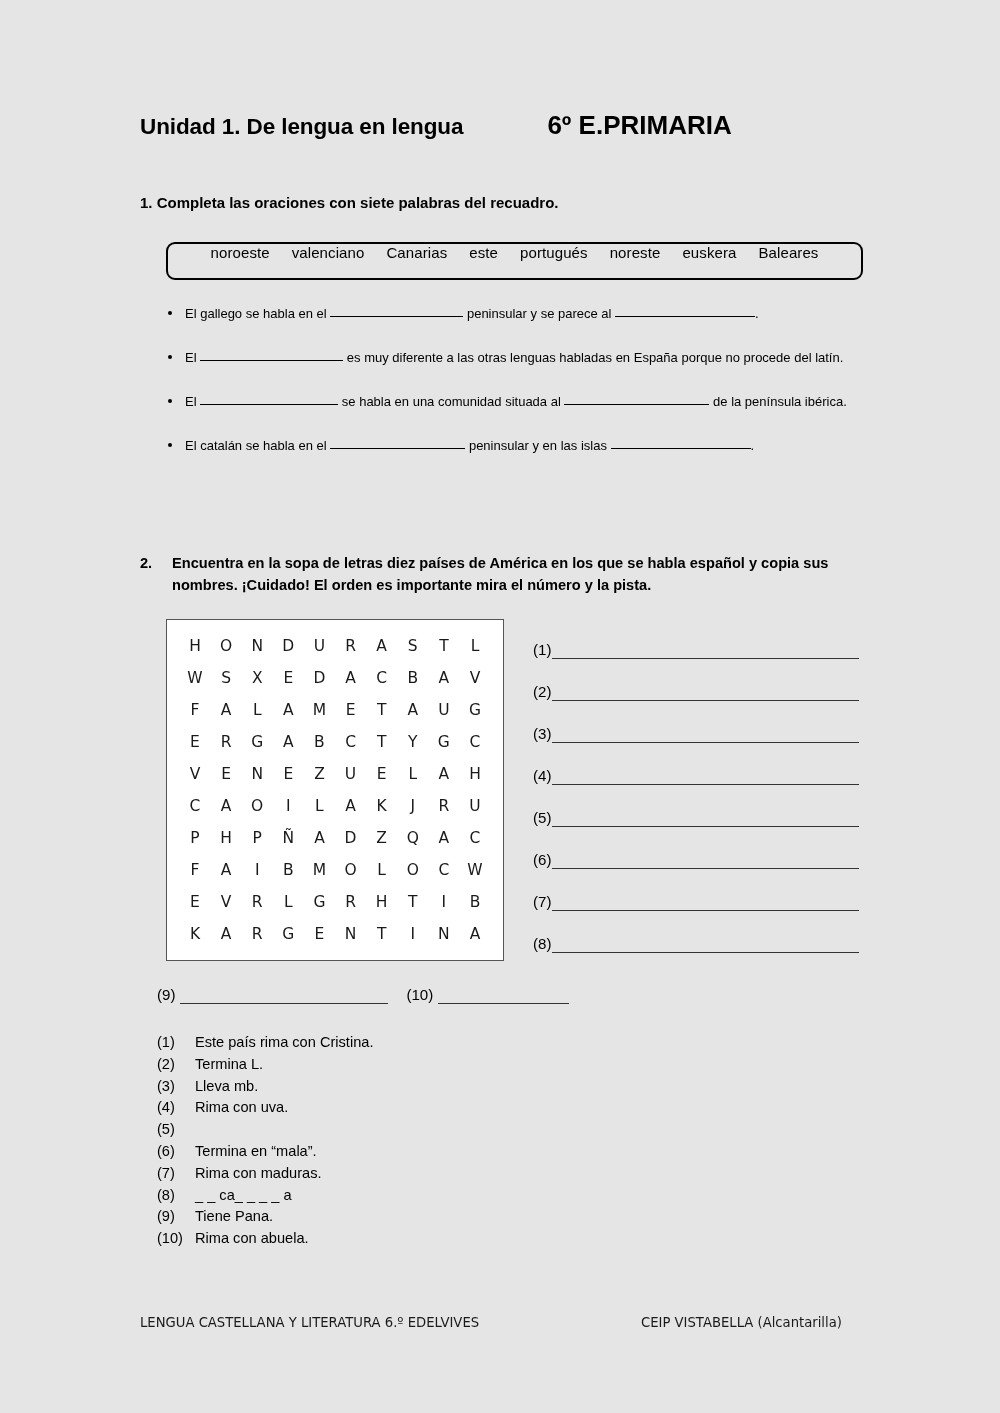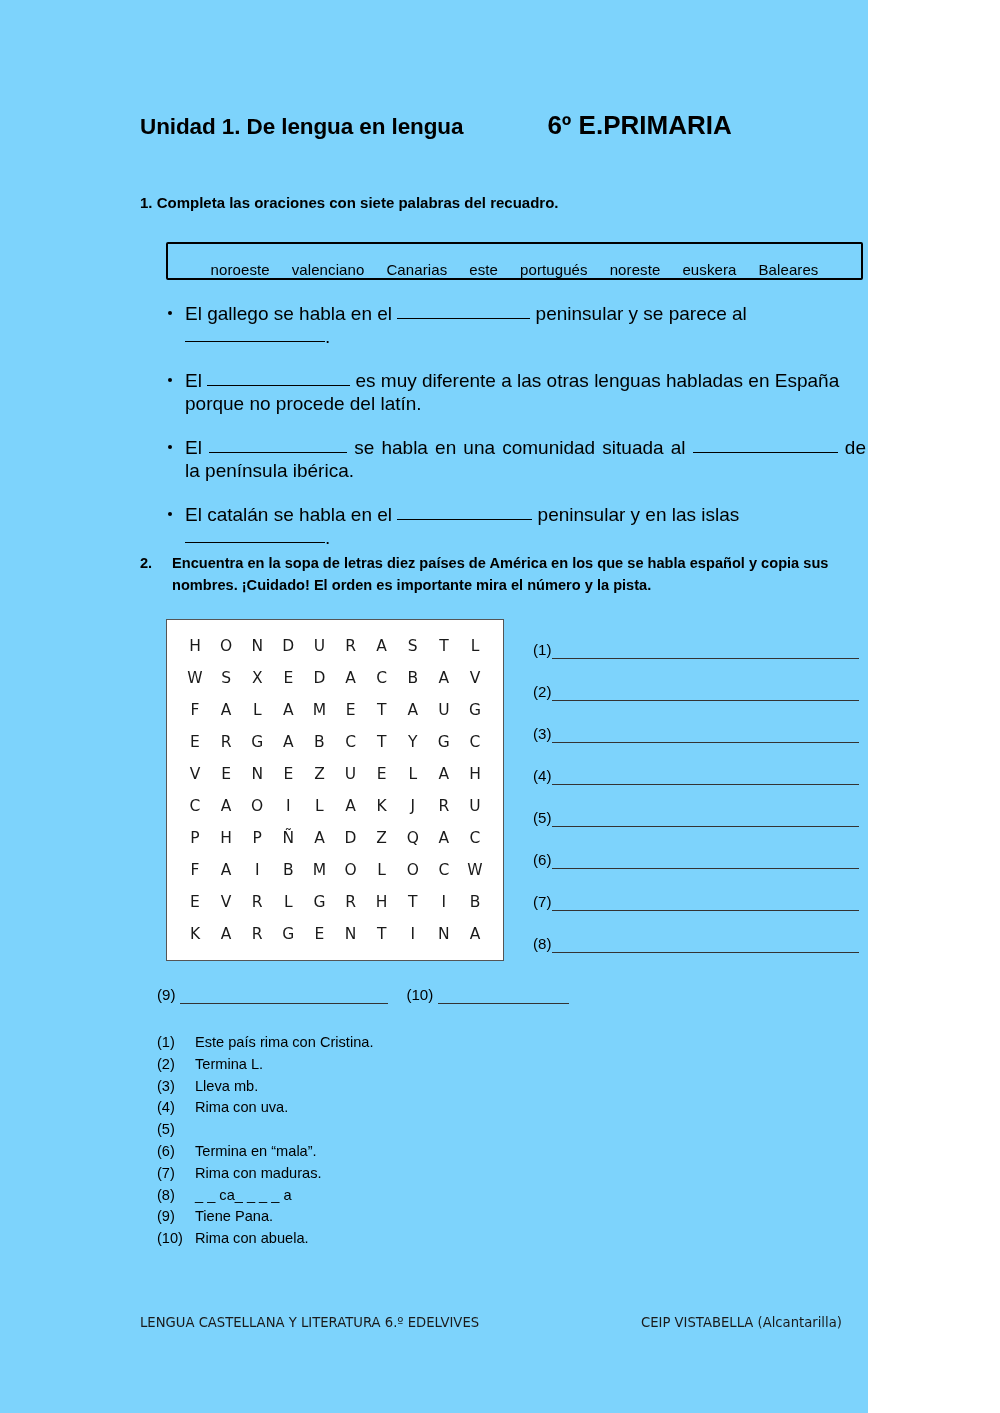--- a/index.html
+++ b/index.html
@@ -12,23 +12,23 @@
     width: 1000px;
     height: 1413px;
     position: relative;
     font-family: "Liberation Sans", sans-serif;
     color: #000000;
     overflow: hidden;
   }
   .page {
     position: absolute;
     left: 0; top: 0;
-    width: 868px;
+    width: 1000px;
     height: 1413px;
-    background: #7dd3fc;
+    background: #e5e5e5;
   }
 
   
   .header {
     position: absolute;
     left: 140px;
     top: 110px;
     width: 740px;
     display: flex;
     align-items: baseline;
@@ -55,42 +55,42 @@
     font-weight: bold;
   }
   .wordbank {
     position: absolute;
     left: 166px;
     top: 242px;
     width: 697px;
     height: 38px;
     box-sizing: border-box;
     border: 2px solid #000;
-    border-radius: 2px;
+    border-radius: 9px;
     display: flex;
-    align-items: flex-end;
+    align-items: flex-start;
     justify-content: center;
   }
   .wordbank-words {
     font-size: 15px;
     white-space: nowrap;
     letter-spacing: 0.1px;
   }
   .wordbank-words .w { margin: 0 11px; }
 
   .bullets {
     position: absolute;
     left: 166px;
     top: 302px;
     width: 700px;
   }
   .bullet-row {
     position: relative;
     padding-left: 19px;
-    font-size: 19px;
+    font-size: 13px;
     line-height: 23px;
     margin-bottom: 21px;
   }
   .bullet-row.justify { text-align: justify; }
   .bullet-row.justify > .inner { text-align: justify; text-align-last: left; }
   .bullet-dot {
     position: absolute;
     left: 2px;
     top: 9px;
     width: 4px;

